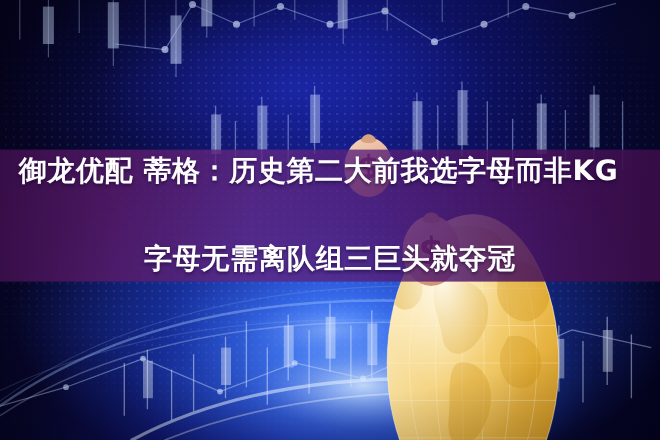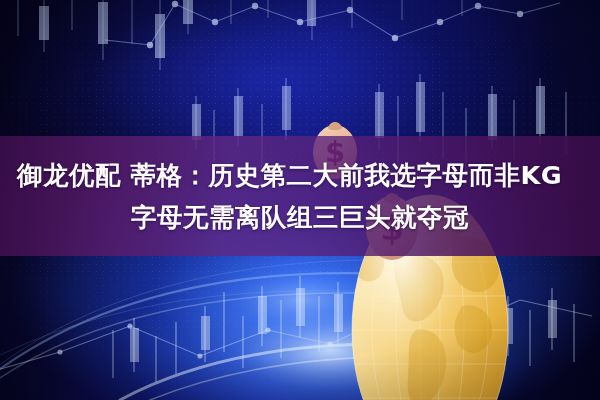--- a/index.html
+++ b/index.html
@@ -42,34 +42,34 @@
     background:linear-gradient(95deg,
         rgba(58,14,74,0.93)  0%,
         rgba(84,26,104,0.88) 18%,
         rgba(96,40,132,0.80) 38%,
         rgba(88,32,122,0.78) 55%,
         rgba(74,20,96,0.86)  78%,
         rgba(56,12,70,0.93) 100%);
   }
   #band-text{
     position:absolute;left:0;right:0;top:136px;height:120px;
-    display:flex;flex-direction:column;align-items:center;justify-content:center;
+    display:flex;flex-direction:column;align-items:center;
     gap:2px;
   }
   .headline{
     color:#fdfdfd;
     font-size:25.5px;
     font-weight:700;
     letter-spacing:.5px;
     line-height:40px;
     white-space:nowrap;
     text-shadow:0 1px 3px rgba(20,0,40,.55);
   }
   .line1{align-self:flex-start;margin-left:17px;}
-  .line2{align-self:center;}
+  .line2{align-self:center;margin-top:38px;}
 </style>
 </head>
 <body>
 
 <div id="stage">
 
   <div class="layer" id="bg-base"></div>
 
   <div class="layer" id="bg-dots"></div>
 

